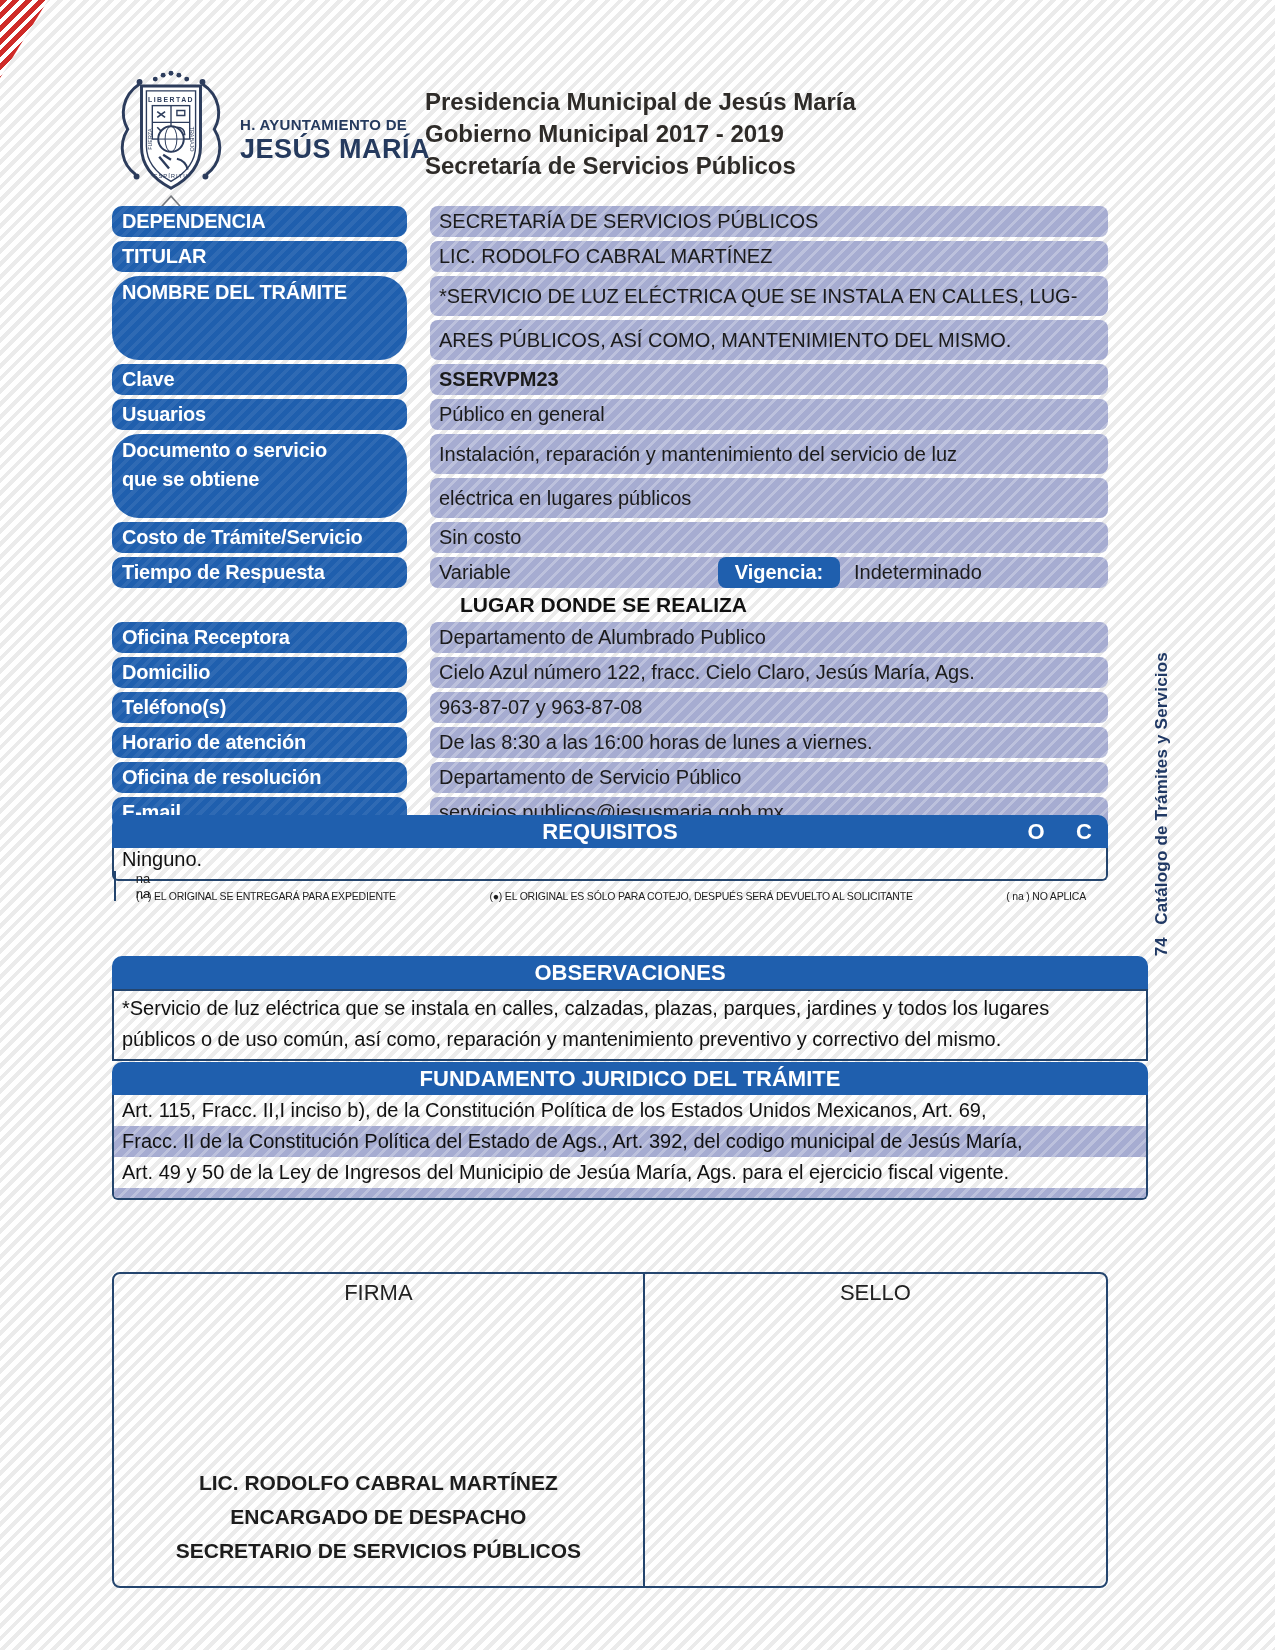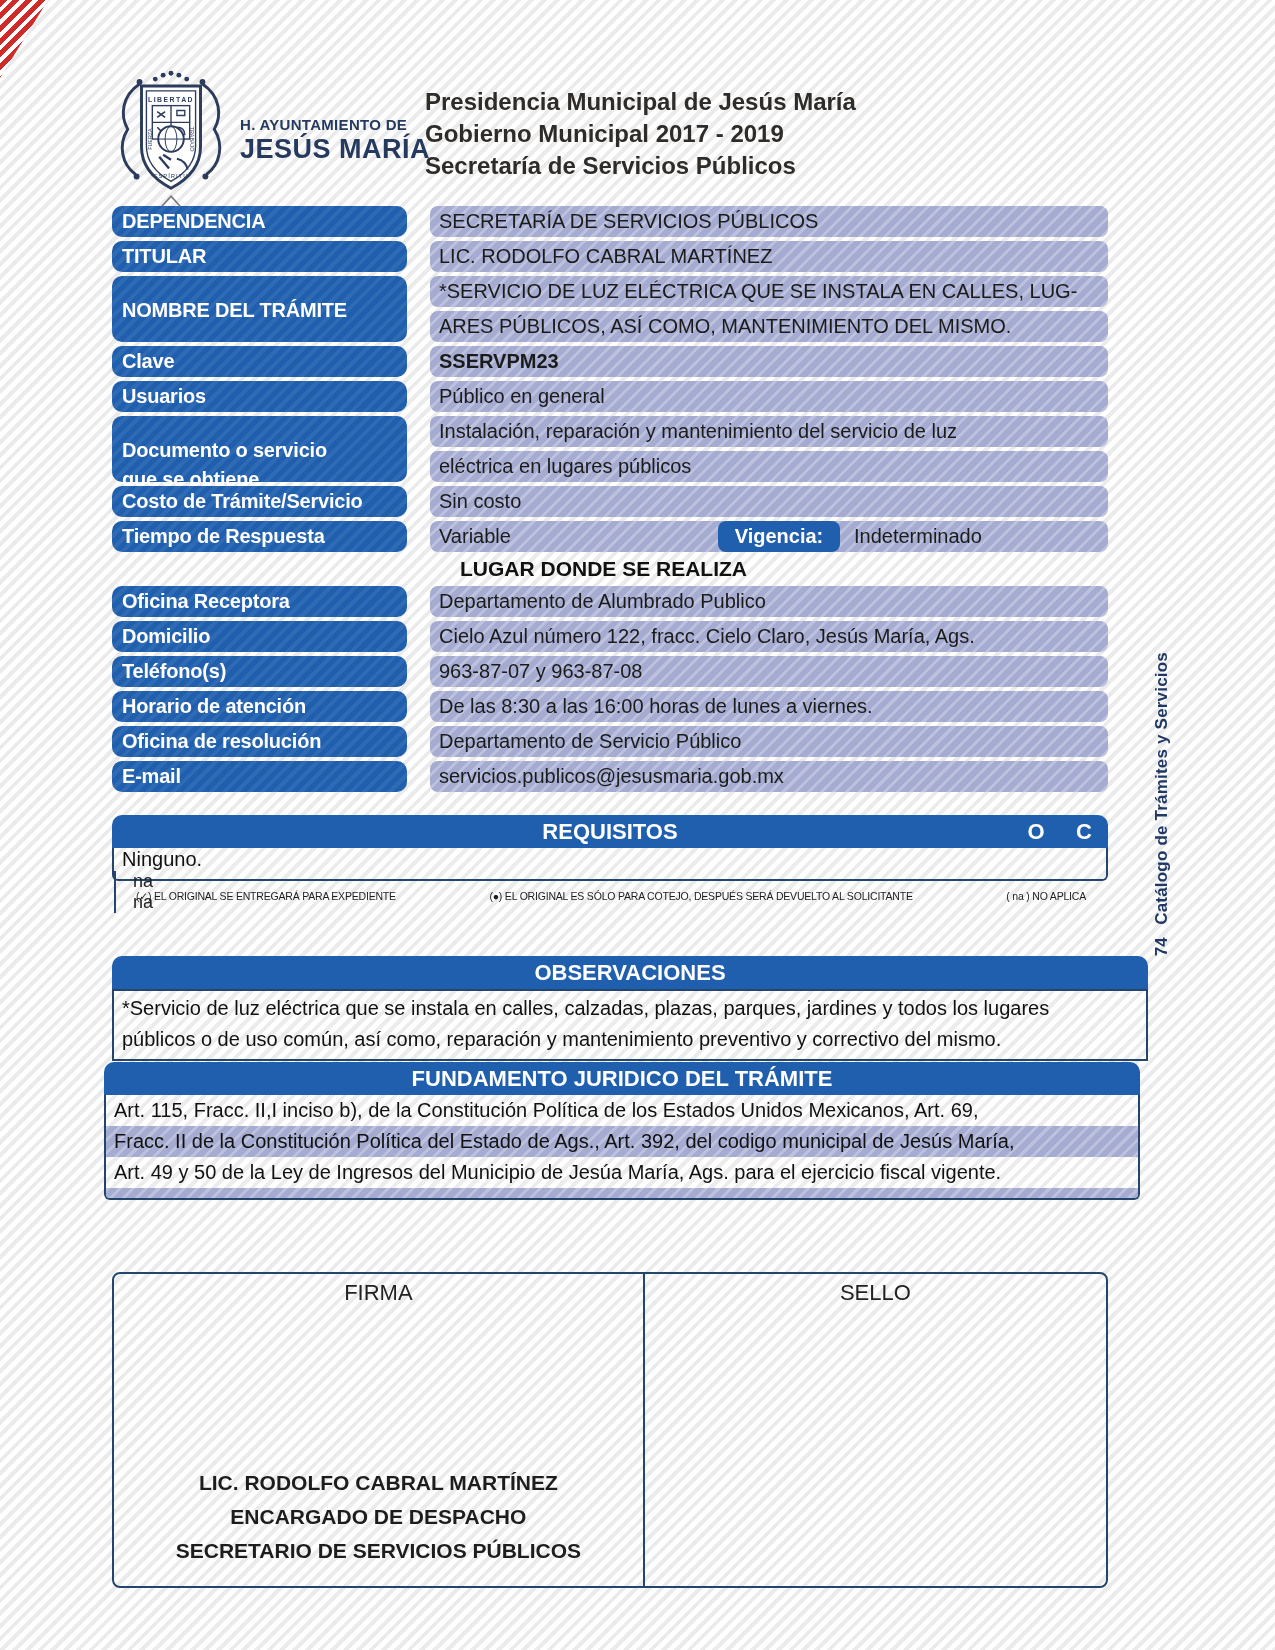--- a/index.html
+++ b/index.html
@@ -22,21 +22,21 @@
   .doc-title{ position:absolute; left:425px; top:86px; color:#2e2b28; font-weight:bold; font-size:24px; line-height:32px; }
   
   .rows{ position:absolute; top:206px; left:112px; width:996px; display:flex; flex-direction:column; gap:4px; }
   .row{ display:flex; gap:23px; }
   .pill{
     width:295px; min-height:31px; border-radius:10px; background:#1f5fae;
     background-image:repeating-linear-gradient(135deg,rgba(255,255,255,.07) 0 4px,transparent 4px 9px);
     color:#fff; font-weight:bold; font-size:20px; letter-spacing:-.2px;
     display:flex; align-items:center; padding-left:10px;
   }
-  .pill.tall{ height:66px; flex-direction:column; align-items:flex-start; justify-content:flex-start; padding-top:20px; line-height:29px; }
+  .pill.tall{ height:84px; flex-direction:column; align-items:flex-start; justify-content:flex-start; padding-top:2px; line-height:29px;border-radius:27px; }
   .vals{ flex:1; display:flex; flex-direction:column; gap:4px; }
   .val{
     flex:1; min-height:31px; border-radius:8px;
     background-color:#a6acd1;
     background-image:repeating-linear-gradient(135deg,rgba(255,255,255,.25) 0 3px,transparent 3px 9px);
     color:#1b1b1b; font-size:20px; display:flex; align-items:center; padding-left:9px;
   }
   .val.bold{ font-weight:bold; }
   .row.single .val{ height:31px; }
   .vig-pill{
@@ -54,29 +54,29 @@
     color:#fff; font-weight:bold; font-size:22px;
   }
   .sec-bar .centered{ position:absolute; left:0; right:0; text-align:center; }
   .req-col-h{ width:48px; text-align:center; z-index:1; }
   .req-body{
     display:flex; border:2px solid #24456e; border-top:none; border-radius:0 0 6px 6px; height:33px;
     background:repeating-linear-gradient(135deg,#ffffff 0 5px,#ececec 5px 9px);
     flex-direction:column;
   }
   .req-text{ flex:1; display:flex; align-items:center; padding-left:8px; font-size:20px; color:#111; }
-  .req-cell{ width:56px; border-left:2px solid #24456e; display:flex; align-items:center; justify-content:center; font-size:18px; color:#222; }
+  .req-cell{ width:56px; border-left:2px solid #24456e; display:flex; align-items:center; justify-content:center; font-size:13px; color:#222; }
   .footnotes{ display:flex; margin-top:9px; padding:0 22px 0 24px; justify-content:space-between; font-size:10.5px; color:#1d1d1d; letter-spacing:-.2px; }
   
   .obs-box{ position:absolute; top:956px; left:112px; width:1036px; }
   .obs-body{
     border:2px solid #24456e; padding:2px 0 4px 8px; font-size:20px; color:#111; line-height:31px;
     background:repeating-linear-gradient(135deg,#ffffff 0 5px,#ececec 5px 9px);
   }
-  .fund-box{ position:absolute; top:1062px; left:104px; width:1036px; }
+  .fund-box{ position:absolute; top:1062px; left:112px; width:1036px; }
   .fund-body{ border:2px solid #24456e; border-top:none; border-radius:0 0 6px 6px; overflow:hidden;
     background:repeating-linear-gradient(135deg,#ffffff 0 5px,#ececec 5px 9px); }
   .fund-line{ font-size:20px; color:#111; padding-left:8px; height:31px; display:flex; align-items:center;text-align:right; }
   .fund-line.lav, .fund-strip{
     background-color:#a6acd1;
     background-image:repeating-linear-gradient(135deg,rgba(255,255,255,.25) 0 3px,transparent 3px 9px);
   }
   .fund-strip{ height:10px; }
   
   .sign-box{

